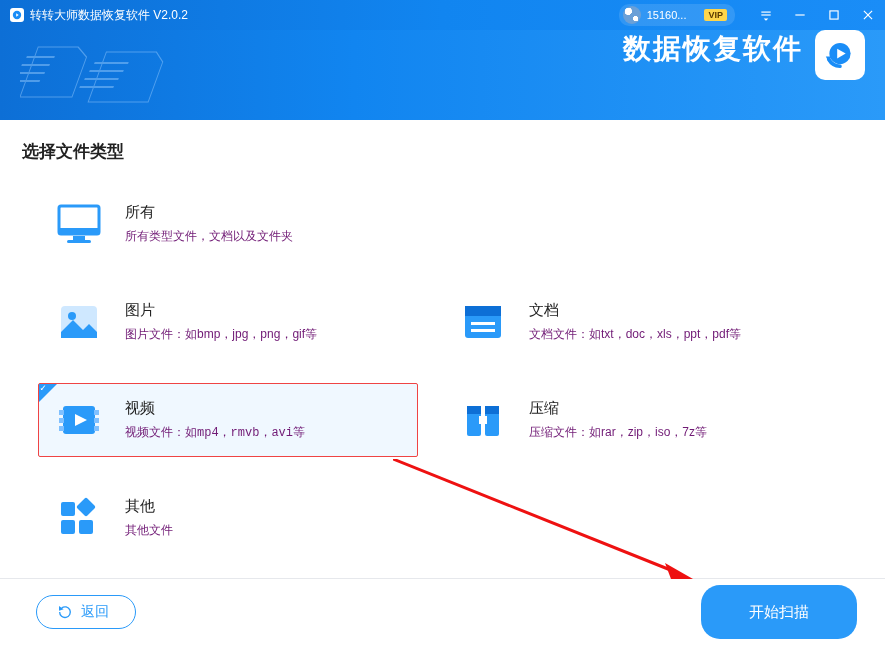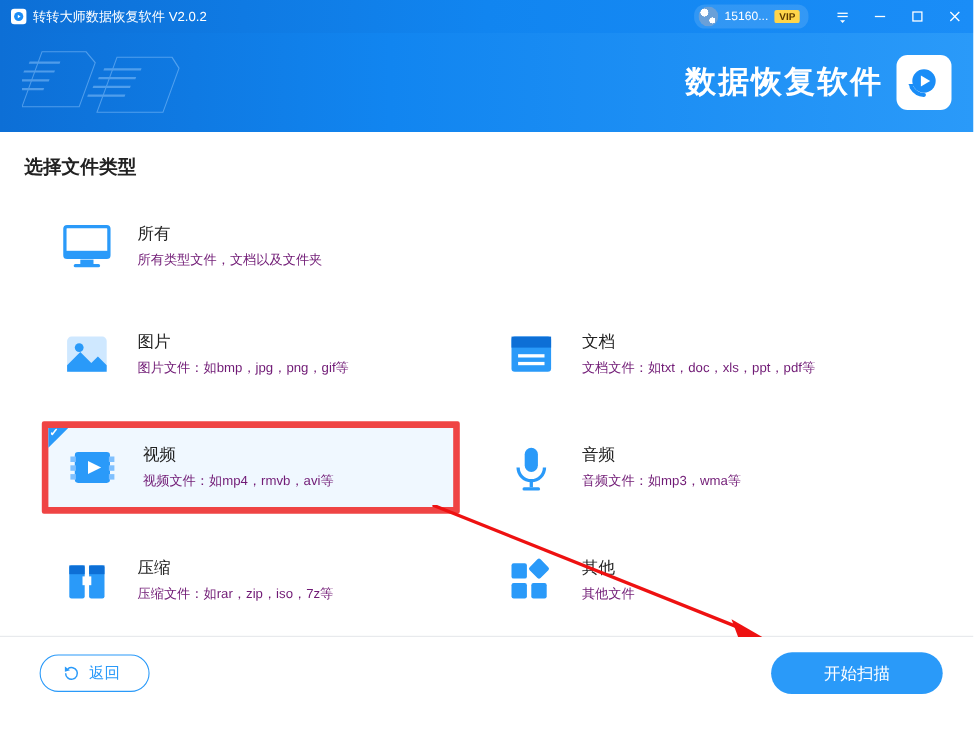--- a/index.html
+++ b/index.html
@@ -9,53 +9,53 @@
     height:30px; background:linear-gradient(90deg,#0d6fd6 0%, #1185f0 50%, #1a8df7 100%);
     display:flex; align-items:center; padding:0 10px; color:#fff; font-size:12px;
   }
   .tb-logo { width:14px; height:14px; border-radius:3px; background:#fff; margin-right:6px; display:flex; align-items:center; justify-content:center;}
   .tb-logo svg{width:10px;height:10px;}
   .tb-title { flex:0 0 auto; }
   .tb-spacer { flex:1 1 auto; }
   .tb-user { display:flex; align-items:center; gap:6px; background:rgba(255,255,255,0.12); padding:2px 8px 2px 4px; border-radius:10px;justify-content:space-between; }
   .tb-avatar { width:18px; height:18px; border-radius:50%; background:#6aa0d8; background-image:radial-gradient(circle at 30% 30%, #fff 0 20%, transparent 21%), radial-gradient(circle at 70% 70%, #fff 0 15%, transparent 16%);}
   .tb-uid { font-size:11px; }
-  .tb-vip { background:#ffd54a; color:#5b3a00; font-size:9px; font-weight:700; padding:1px 4px; border-radius:2px; }
+  .tb-vip { background:#ffd54a; color:#5b3a00; font-size:9px; font-weight:700; padding:1px 4px; border-radius:2px;margin-left:12px; }
   .tb-icons { display:flex; gap:20px; margin-left:24px; align-items:center; }
   .tb-icon { width:14px; height:14px; display:flex; align-items:center; justify-content:center; cursor:pointer;}
   .tb-icon svg { fill:#fff; }
   .banner {
     height:90px; background:linear-gradient(90deg,#0d6fd6 0%, #1185f0 40%, #2a9af9 100%);
-    position:relative; display:flex; align-items:center; justify-content:flex-end; padding-right:20px; overflow:hidden;
+    position:relative; display:flex; align-items:flex-start; justify-content:flex-end; padding-right:20px; overflow:hidden;
   }
   .banner-deco { position:absolute; left:20px; top:12px; width:180px; height:70px; opacity:0.45;}
   .banner-title { color:#fff; font-size:28px; font-weight:700; letter-spacing:2px; margin-right:12px; }
   .banner-logo { width:50px; height:50px; border-radius:10px; background:#fff; display:flex; align-items:center; justify-content:center; }
   .banner-logo svg{width:34px;height:34px;}
   .content { padding:20px 15px 0 20px; height:458px; overflow:auto;}
   .section-title { font-size:17px; font-weight:600; color:#222; margin:0 0 24px 2px; }
   .grid { display:grid; grid-template-columns: 380px 380px; column-gap:60px; row-gap:22px; padding-left:18px;gap:24px;}
   .tile { display:flex; align-items:center; padding:12px 16px; border:1px solid transparent; border-radius:2px; cursor:pointer; position:relative;}
   .tile.wide { grid-column: 1 / span 2; width:380px; }
-  .tile.selected { border:6px solid #ef4444; background:#f0f8ff; }
+  .tile.selected { border:1px solid #ef4444; background:#f0f8ff;font-family:Liberation Mono, monospace; }
   .tile.selected::before {
     content:""; position:absolute; left:0; top:0; width:0; height:0;
     border-top:18px solid #2a9af9; border-right:18px solid transparent;
   }
   .tile.selected::after {
     content:"✓"; position:absolute; left:1px; top:-2px; color:#fff; font-size:10px; font-weight:700;
   }
   .tile-icon { width:48px; height:48px; margin-right:22px; flex:0 0 auto; display:flex; align-items:center; justify-content:center;}
   .tile-texts { display:flex; flex-direction:column; gap:6px; }
   .tile-title { font-size:15px; color:#222; }
   .tile-desc { font-size:12px; color:#701a75; }
   .footer { height:67px; border-top:1px solid #e6e8ec; display:flex; align-items:center; justify-content:space-between; padding:0 28px 0 36px; }
   .btn-back { border:1.5px solid #2a9af9; color:#2a9af9; background:#fff; height:34px; padding:0 26px 0 20px; border-radius:17px; display:flex; align-items:center; gap:8px; font-size:14px; cursor:pointer;}
   .btn-back svg{width:16px;height:16px;}
-  .btn-primary { background:#2a9af9; color:#fff; border:none; height:38px; padding:0 48px; border-radius:19px; font-size:15px; cursor:pointer;}
+  .btn-primary { background:#2a9af9; color:#fff; border:none; height:54px; padding:0 48px; border-radius:19px; font-size:15px; cursor:pointer;}
   .arrow {
     position:absolute; left:393px; top:459px; width:300px; height:130px; pointer-events:none;
   }
 </style>
 </head>
 <body>
 
 <div class="window">
 
   <div class="titlebar">
@@ -188,34 +188,20 @@
               <rect x="39" y="30" width="5" height="5" fill="#7fc0ff"></rect>
             <polygon points="20,18 32,24 20,30" fill="#fff"></polygon>
           </svg>
         </div>
         <div class="tile-texts">
           <div class="tile-title">视频</div>
           <div class="tile-desc">视频文件：如mp4，rmvb，avi等</div>
         </div>
       </div>
 
-      <div class="tile">
-        <div class="tile-icon">
-          <svg viewBox="0 0 48 48">
-              <rect x="18" y="6" width="12" height="22" rx="6" fill="#2a9af9"></rect>
-              <path d="M12 24a12 12 0 0 0 24 0" stroke="#2a9af9" stroke-width="3" fill="none"></path>
-              <rect x="22.5" y="36" width="3" height="6" fill="#2a9af9"></rect>
-              <rect x="16" y="42" width="16" height="3" rx="1.5" fill="#2a9af9"></rect>
-            </svg>
-        </div>
-        <div class="tile-texts">
-          <div class="tile-title">音频</div>
-          <div class="tile-desc">音频文件：如mp3，wma等</div>
-        </div>
-      </div>
 
       <div class="tile">
         <div class="tile-icon">
           <svg viewBox="0 0 48 48">
             <rect x="8" y="10" width="14" height="30" rx="2" fill="#2a9af9"></rect>
             <rect x="26" y="10" width="14" height="30" rx="2" fill="#2a9af9"></rect>
             <rect x="8" y="10" width="14" height="8" fill="#0d6fd6"></rect>
             <rect x="26" y="10" width="14" height="8" fill="#0d6fd6"></rect>
             <rect x="20" y="20" width="8" height="8" fill="#fff"></rect>
           </svg>

